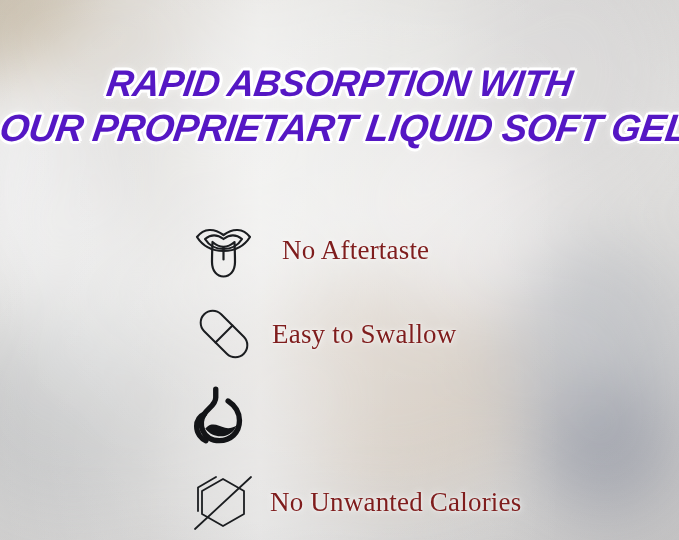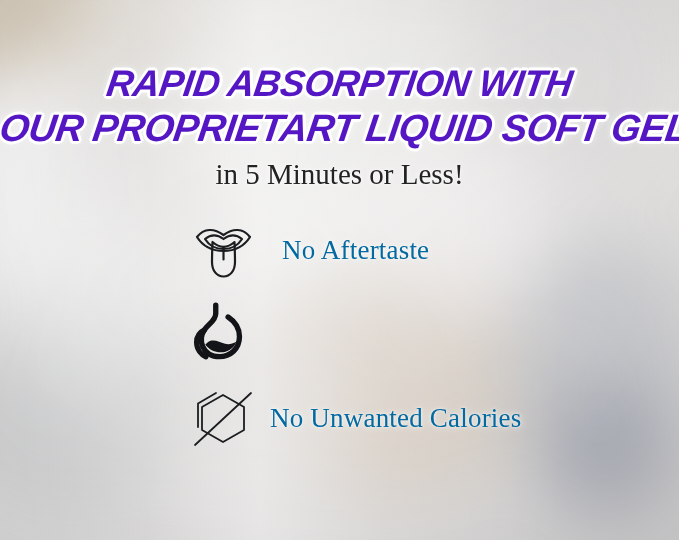--- a/index.html
+++ b/index.html
@@ -126,21 +126,21 @@
     min-width: 72px;
     height: 72px;
     display: flex;
     align-items: center;
     justify-content: center;
   }
   .feature-icon svg { display: block; overflow: visible; }
   .feature-label {
     font-family: "Liberation Serif", serif;
     font-size: 27px;
-    color: #0369a1;
+    color: #7f1d1d;
     white-space: nowrap;
     text-shadow: 0 0 8px rgba(255,255,255,.9), 0 0 3px rgba(255,255,255,.8);
     letter-spacing: .2px;
   }
   .row-taste   .feature-label { margin-left: 22px; }
   .row-swallow .feature-label { margin-left: 12px; }
   .row-digest  .feature-label { margin-left: 10px; }
   .row-calorie .feature-label { margin-left: 10px; }
 </style>
 </head>
@@ -166,36 +166,46 @@
   <div class="bg-layer bg-sheen"></div>
   <div class="bg-layer bg-vignette"></div>
 
   <div class="content">
 
     <div class="headline">
       <span class="hl-line hl-line-1">RAPID ABSORPTION WITH</span>
       <span class="hl-line hl-line-2">OUR PROPRIETART LIQUID SOFT GELS</span>
     </div>
 
-    <div class="subhead">in 5 Minutes or Less!</div>
 
     <div class="features">
 
       <div class="feature-row row-taste">
         <span class="feature-icon">
           <svg width="64" height="64" viewBox="0 0 64 64" fill="none" stroke="#1b1d20" stroke-width="2.2" stroke-linejoin="round" stroke-linecap="round">
             <path d="M5 19 C12 10 22 10 31.5 17 C41 10 51 10 58 19 C51 30 41 33 31.5 33 C22 33 12 30 5 19 Z"></path>
             <path d="M13 21 C19 16 25 16 31.5 21 C38 16 44 16 50 21 C45 29 38 31 31.5 31 C25 31 18 29 13 21 Z"></path>
             <path d="M20.5 24 C20.5 24 20 37 20 44 C20 53 25 58.5 31.5 58.5 C38 58.5 43 53 43 44 C43 37 42.5 24 42.5 24 C38.5 27.5 35 28.8 31.5 28.8 C28 28.8 24.5 27.5 20.5 24 Z"></path>
             <path d="M31.5 29.5 L31.5 41.5"></path>
           </svg>
         </span>
         <span class="feature-label">No Aftertaste</span>
       </div>
 
+      <div class="feature-row row-swallow">
+        <span class="feature-icon">
+          <svg width="64" height="64" viewBox="0 0 64 64" fill="none" stroke="#1b1d20" stroke-width="2" stroke-linejoin="round" stroke-linecap="round">
+            <g transform="rotate(45 32 32)">
+              <rect x="4" y="20" width="56" height="24" rx="12" ry="12"></rect>
+              <path d="M32 20 L32 44"></path>
+            </g>
+          </svg>
+        </span>
+        <span class="feature-label">Easy to Swallow</span>
+      </div>
 
       <div class="feature-row row-digest">
         <span class="feature-icon">
           <svg width="66" height="66" viewBox="0 0 64 64" fill="none">
             <path d="M24 4 L24 12 C24 19 17 22 13 28 C9.5 33.4 9 39 11.5 44.5
                      C14 50 20 54 27.5 54 C38 54 47 46.5 47 34.5
                      C47 26 42 19.5 36 15.5" stroke="#131417" stroke-width="5.2" stroke-linecap="round" stroke-linejoin="round"></path>
             <path d="M13 28 C9 30 5.5 34 5.5 40 C5.5 47 10 52 14.5 54" stroke="#131417" stroke-width="5.2" stroke-linecap="round" stroke-linejoin="round"></path>
             <path d="M13.8 42.5 C18 47.5 23 49.8 28.5 49.8 C35.5 49.8 41.8 45.8 44 39.5
                      C40 41.6 36.5 42.4 33 41.4 C28.5 40.1 24 37.6 20 38.4

